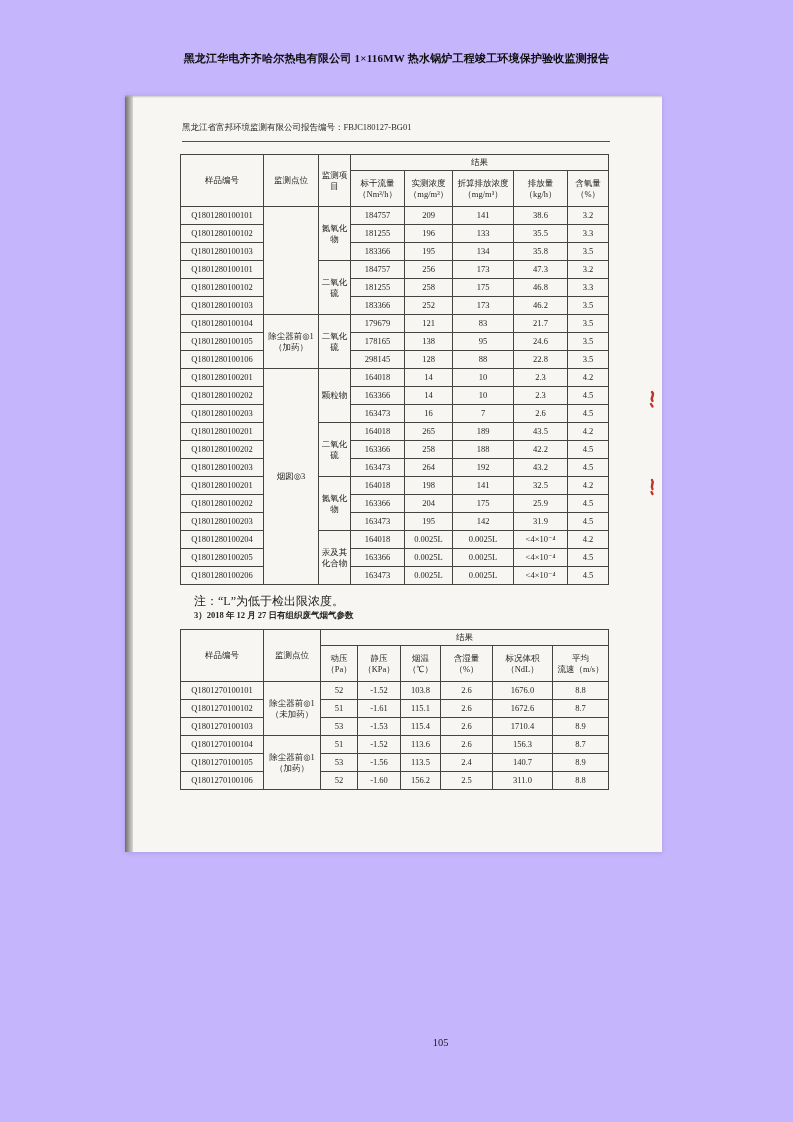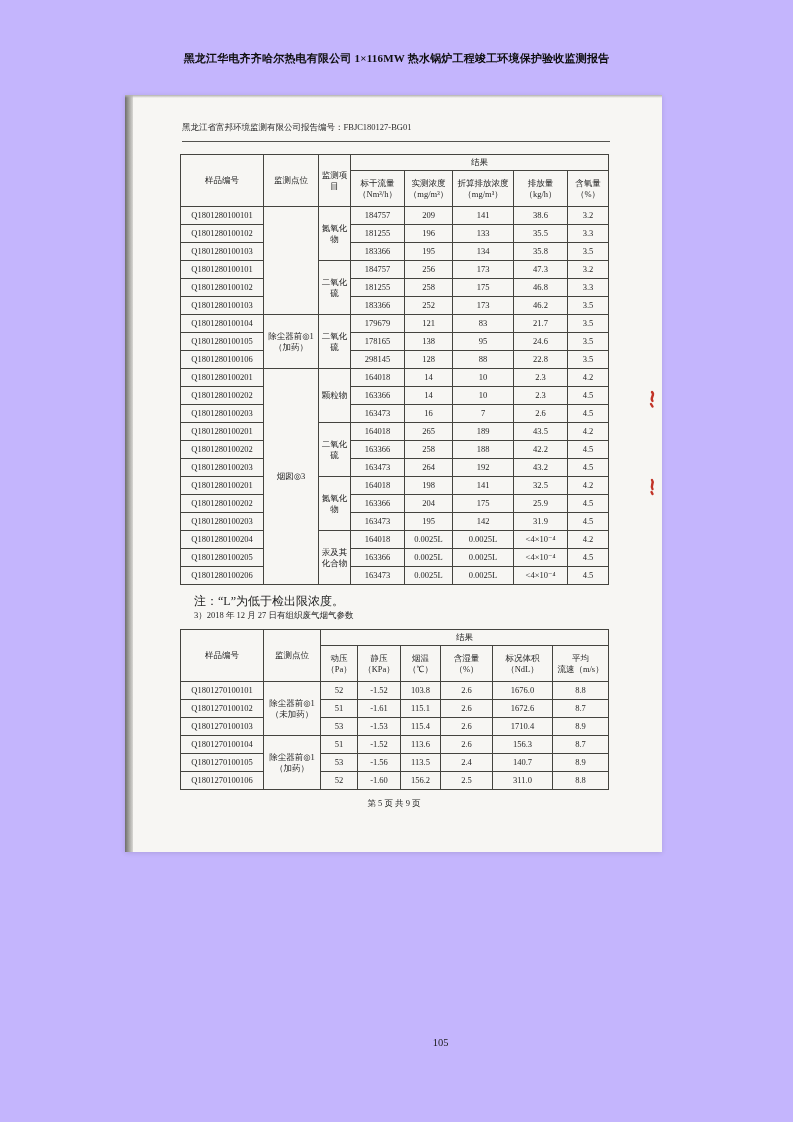--- a/index.html
+++ b/index.html
@@ -19,21 +19,21 @@
   table{border-collapse:collapse;table-layout:fixed;position:absolute;left:55px;}
   #table1{top:59px;width:428px;}
   #table2{top:534px;width:428px;}
   td,th{border:1px solid #45443f;font-size:8.5px;font-weight:normal;text-align:center;
         vertical-align:middle;padding:0 2px;line-height:1.18;color:#1e1e1e;overflow:hidden;}
   tr.head-a{height:16px;}
   tr.head-b{height:36px;}
   tr.data{height:18px;}
   .hl{display:block;font-family:Liberation Serif, serif;}
   .note{position:absolute;left:69px;top:498px;font-size:12px;color:#242424;}
-  .sec{position:absolute;left:69px;top:515px;font-size:8.5px;color:#242424;}
+  .sec{position:absolute;left:69px;top:515px;font-size:8.5px;color:#242424;font-weight:bold;}
   .scan-footer{position:absolute;left:55px;top:703px;width:428px;text-align:center;font-size:8.5px;}
   .page-num{position:absolute;top:1037px;left:0;width:100%;text-align:center;font-size:10.5px;color:#1c1c1c;padding-left:44px;}
   .red-mark{position:absolute;width:12px;height:26px;}
   .red-mark-1{left:521px;top:295px;}
   .red-mark-2{left:521px;top:382px;}
 </style>
 </head>
 <body>
 
 <div class="canvas">
@@ -373,21 +373,20 @@
             <td>52</td>
             <td>-1.60</td>
             <td>156.2</td>
             <td>2.5</td>
             <td>311.0</td>
             <td>8.8</td>
           </tr>
       </tbody>
     </table>
 
-    <div class="scan-footer">第 5 页 共 9 页</div>
 
     <svg class="red-mark red-mark-1" viewBox="0 0 12 26">
       <path d="M6 2 C9.5 5, 3.5 8, 6.5 11 M5 14 l1.5 2.5" fill="none" stroke-width="2.4" stroke-linecap="round" stroke="#c23327"></path>
     </svg>
     <svg class="red-mark red-mark-2" viewBox="0 0 12 26">
       <path d="M6 3 C8.5 6, 4 9, 6.5 12 M5.5 15 l1 2" fill="none" stroke-width="2.4" stroke-linecap="round" stroke="#c23327"></path>
     </svg>
   </div>
 
   <div class="page-num">105</div>

